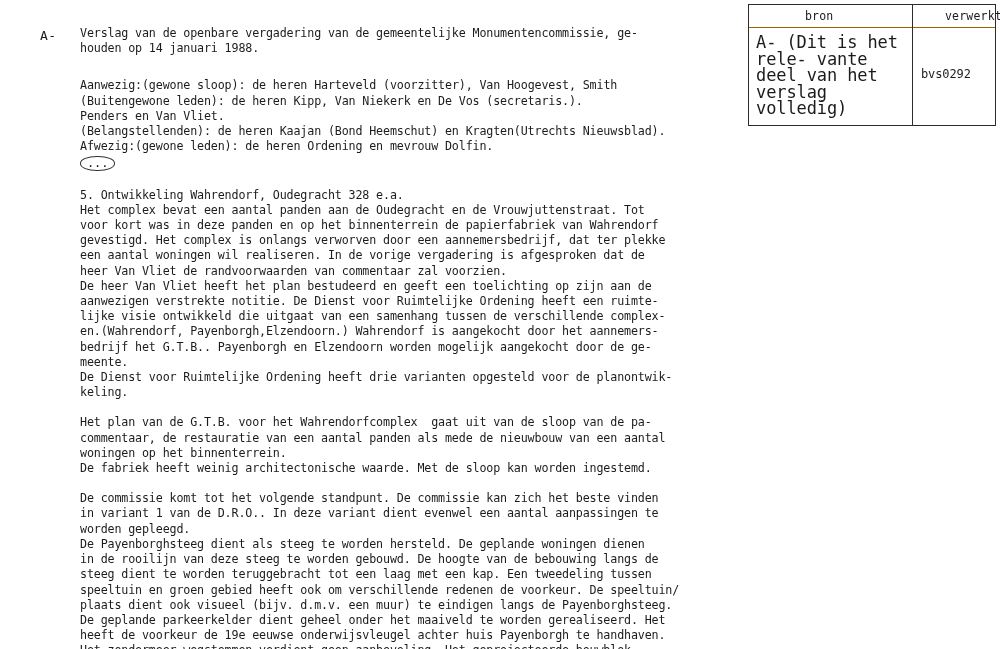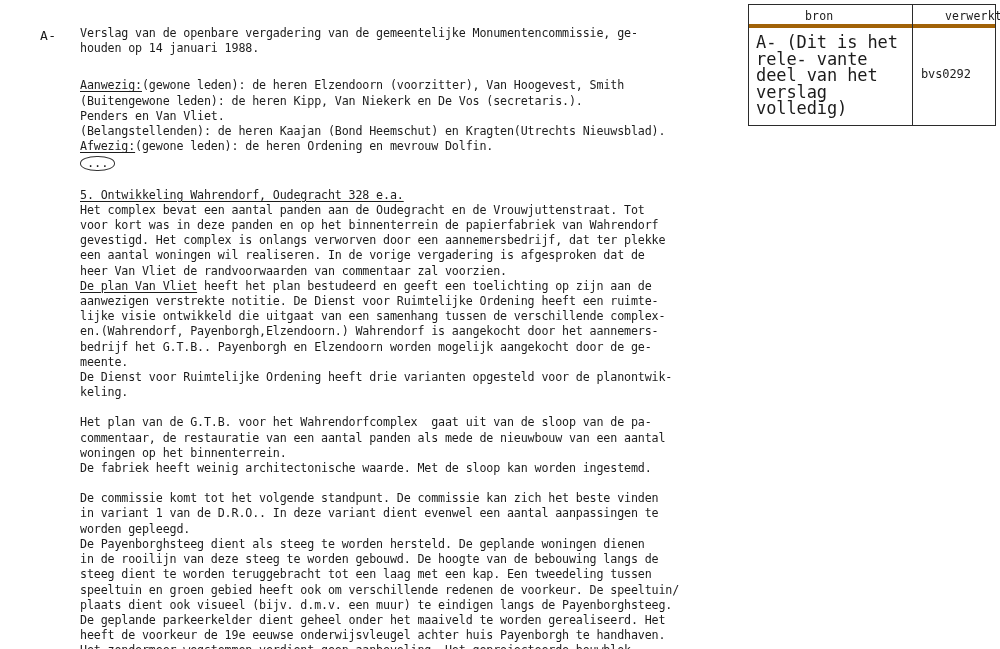--- a/index.html
+++ b/index.html
@@ -24,21 +24,21 @@
     width: 248px;
     height: 122px;
     border: 1px solid #2b2b2b;
     box-sizing: border-box;
   }
   .stamp-head {
     position: absolute;
     left: 0; top: 0;
     width: 100%;
     height: 23px;
-    border-bottom: 4px solid #a16207;
+    border-bottom: 1px solid #a16207;
     box-sizing: border-box;
   }
   .stamp-vline {
     position: absolute;
     left: 163px;
     top: 0;
     width: 1px;
     height: 100%;
     background: #2b2b2b;
   }
@@ -89,21 +89,21 @@
     color: #1c1c1c;
   }
   .doc p {
     margin: 0;
     white-space: pre-wrap;
   }
   .gap-sm { height: 15px; }
   .gap-md { height: 16px; }
   .gap-lg { height: 22px; }
 
-  .u { text-decoration: underline; text-underline-offset: 2px; }
+  .u { text-underline-offset: 2px; }
 
   .ellipsis-box {
     display: inline-block;
     border: 1px solid #333;
     border-radius: 48%;
     padding: 0px 6px 1px 6px;
     line-height: 12px;
     font-size: 12px;
     margin-top: 2px;
   }
@@ -127,37 +127,37 @@
 
 <div class="margin-mark">A-</div>
 
 <div class="doc">
 
   <p>Verslag van de openbare vergadering van de gemeentelijke Monumentencommissie, ge-
 houden op 14 januari 1988.</p>
 
   <div class="gap-lg"></div>
 
-  <p><span class="u">Aanwezig:</span><span>(gewone leden): de heren Elzendoorn (voorzitter), Van Hoogevest, Smith</span></p>
+  <p><span class="u">Aanwezig:</span><span>(gewone sloop): de heren Harteveld (voorzitter), Van Hoogevest, Smith</span></p>
   <p>(Buitengewone leden): de heren Kipp, Van Niekerk en De Vos (secretaris.).</p>
   <p>Penders en Van Vliet.</p>
   <p>(Belangstellenden): de heren Kaajan (Bond Heemschut) en Kragten(Utrechts Nieuwsblad).</p>
   <p><span class="u">Afwezig:</span><span>(gewone leden): de heren Ordening en mevrouw Dolfin.</span></p>
 
   <p><span class="ellipsis-box">...</span></p>
 
   <div class="gap-md"></div>
 
   <p class="heading5 u">5. Ontwikkeling Wahrendorf, Oudegracht 328 e.a.</p>
   <p>Het complex bevat een aantal panden aan de Oudegracht en de Vrouwjuttenstraat. Tot
 voor kort was in deze panden en op het binnenterrein de papierfabriek van Wahrendorf
 gevestigd. Het complex is onlangs verworven door een aannemersbedrijf, dat ter plekke
 een aantal woningen wil realiseren. In de vorige vergadering is afgesproken dat de
 heer Van Vliet de randvoorwaarden van commentaar zal voorzien.</p>
-  <p><span class="u">De plan Van Vliet</span><span> heeft het plan bestudeerd en geeft een toelichting op zijn aan de
+  <p><span class="u">De heer Van Vliet</span><span> heeft het plan bestudeerd en geeft een toelichting op zijn aan de
 aanwezigen verstrekte notitie. De Dienst voor Ruimtelijke Ordening heeft een ruimte-
 lijke visie ontwikkeld die uitgaat van een samenhang tussen de verschillende complex-
 en.(Wahrendorf, Payenborgh,Elzendoorn.) Wahrendorf is aangekocht door het aannemers-
 bedrijf het G.T.B.. Payenborgh en Elzendoorn worden mogelijk aangekocht door de ge-
 meente.</span></p>
   <p>De Dienst voor Ruimtelijke Ordening heeft drie varianten opgesteld voor de planontwik-
 keling.</p>
 
   <div class="gap-sm"></div>
 

